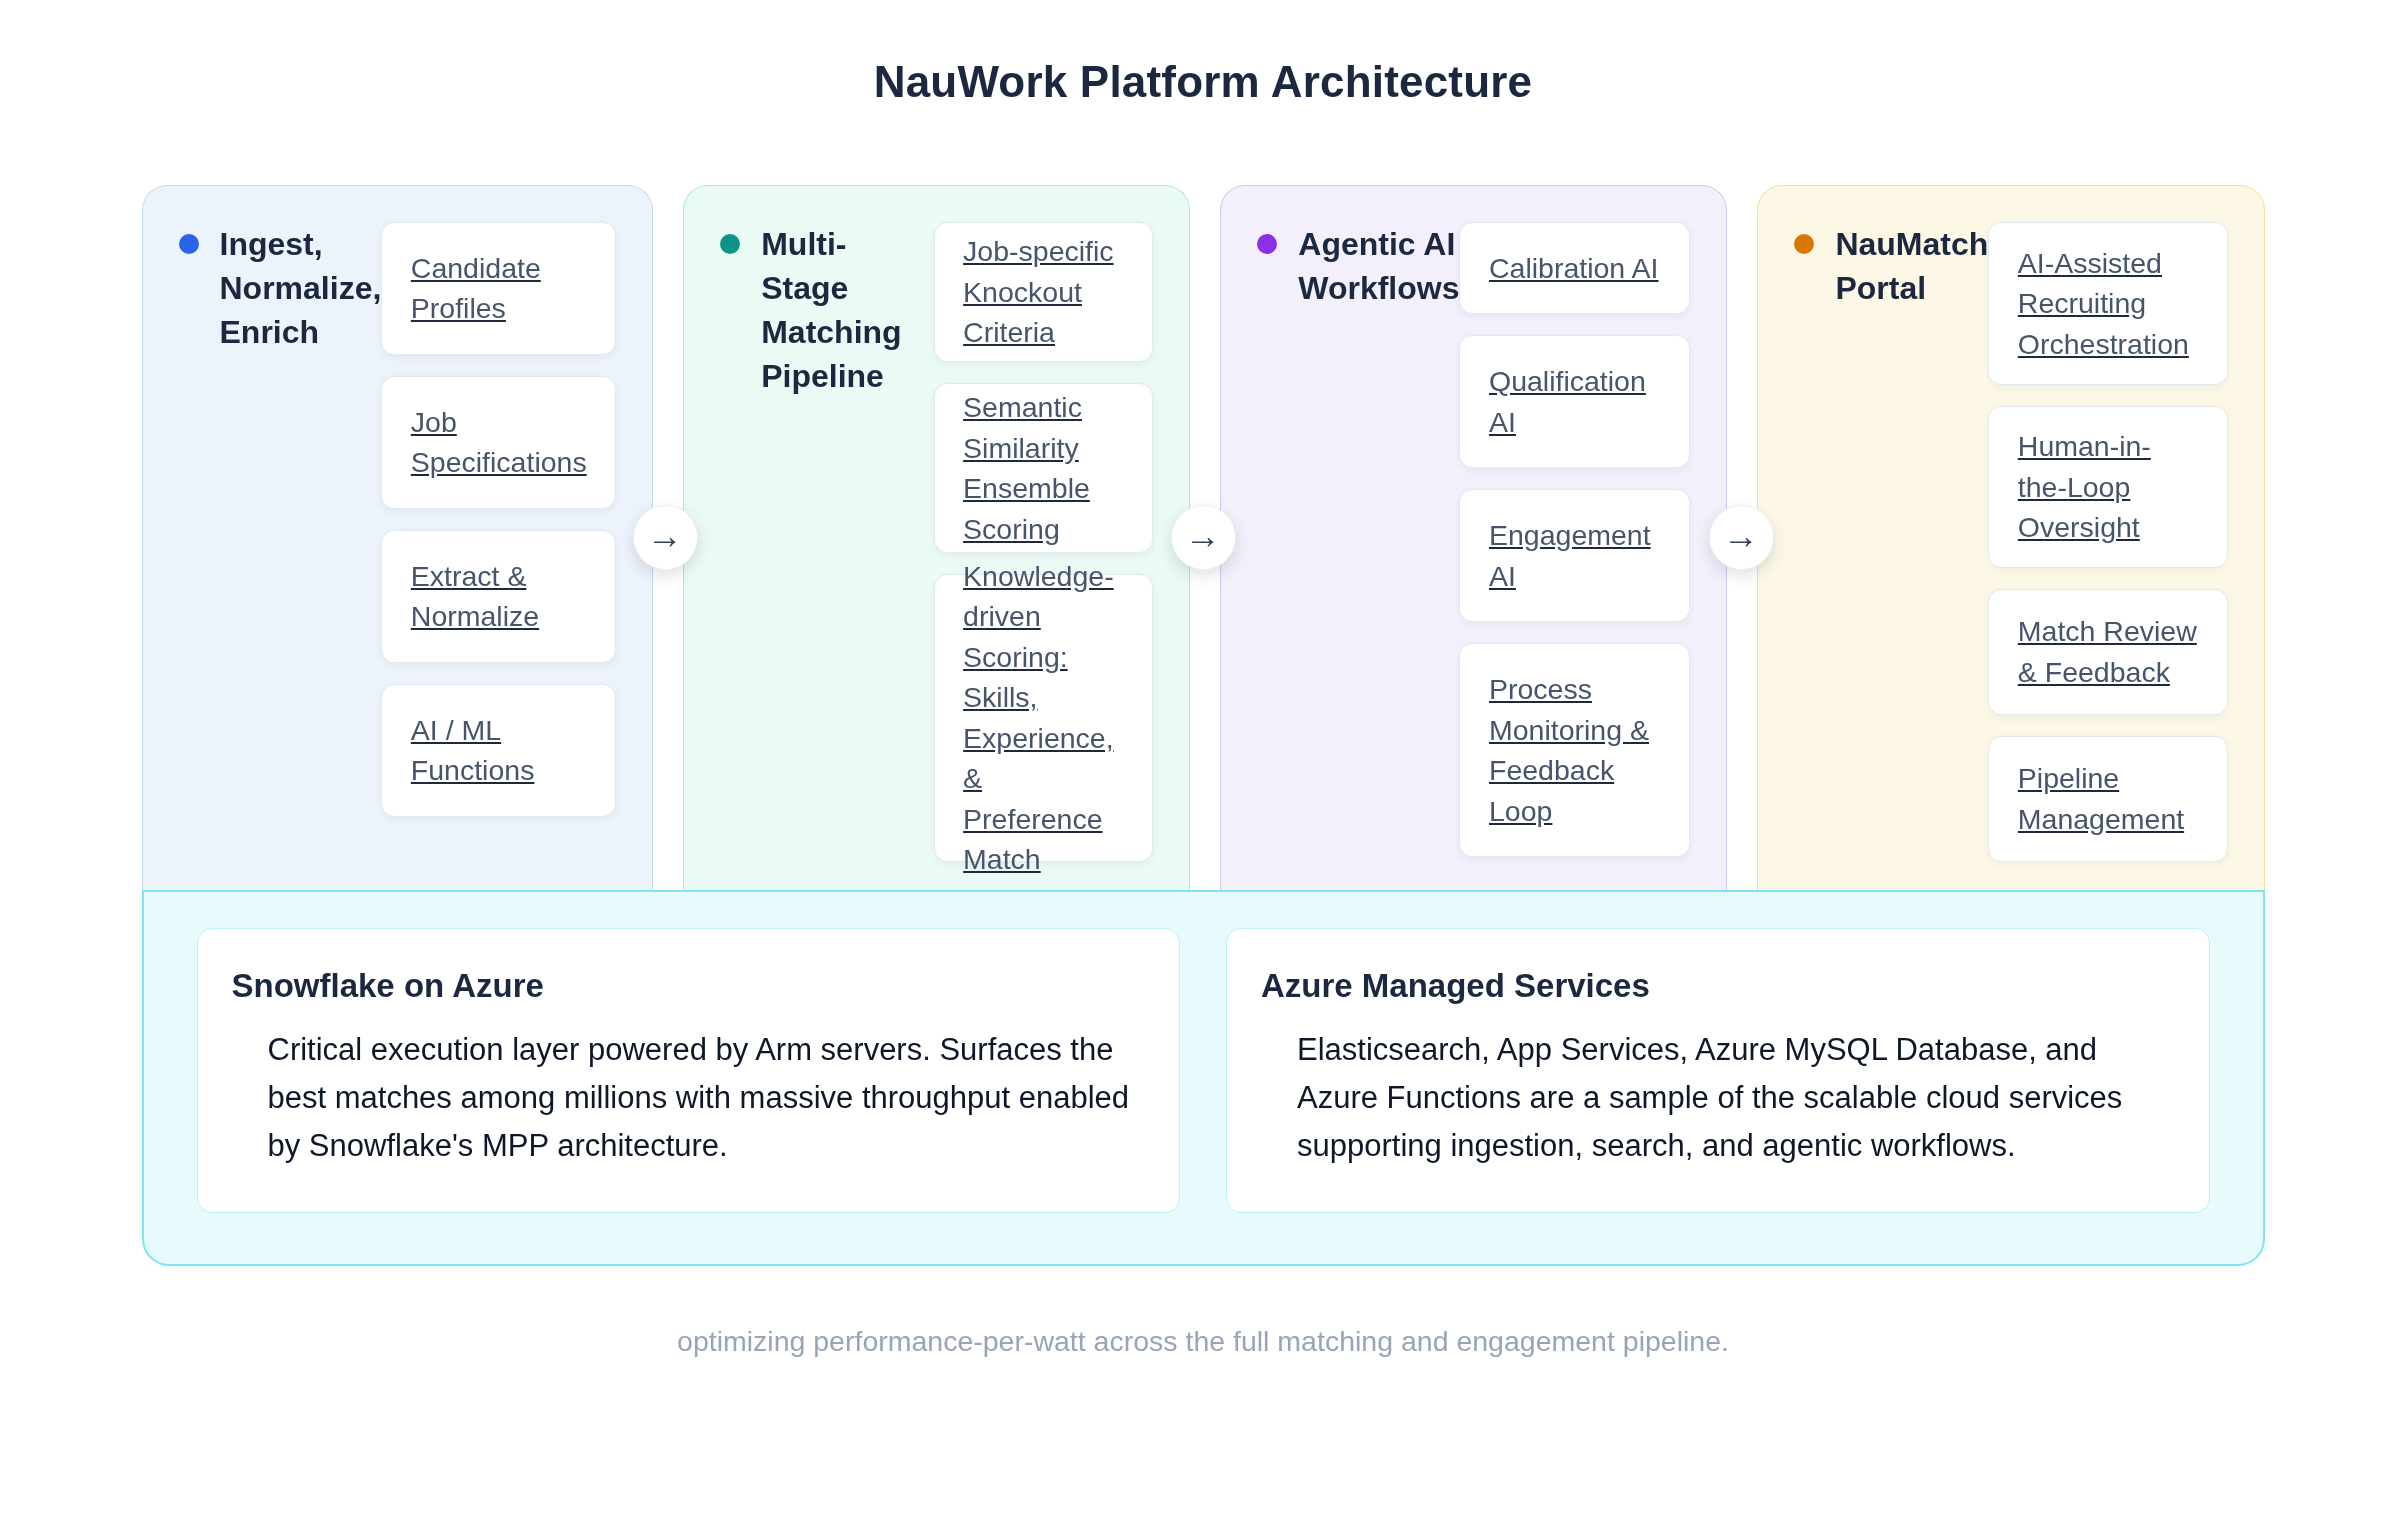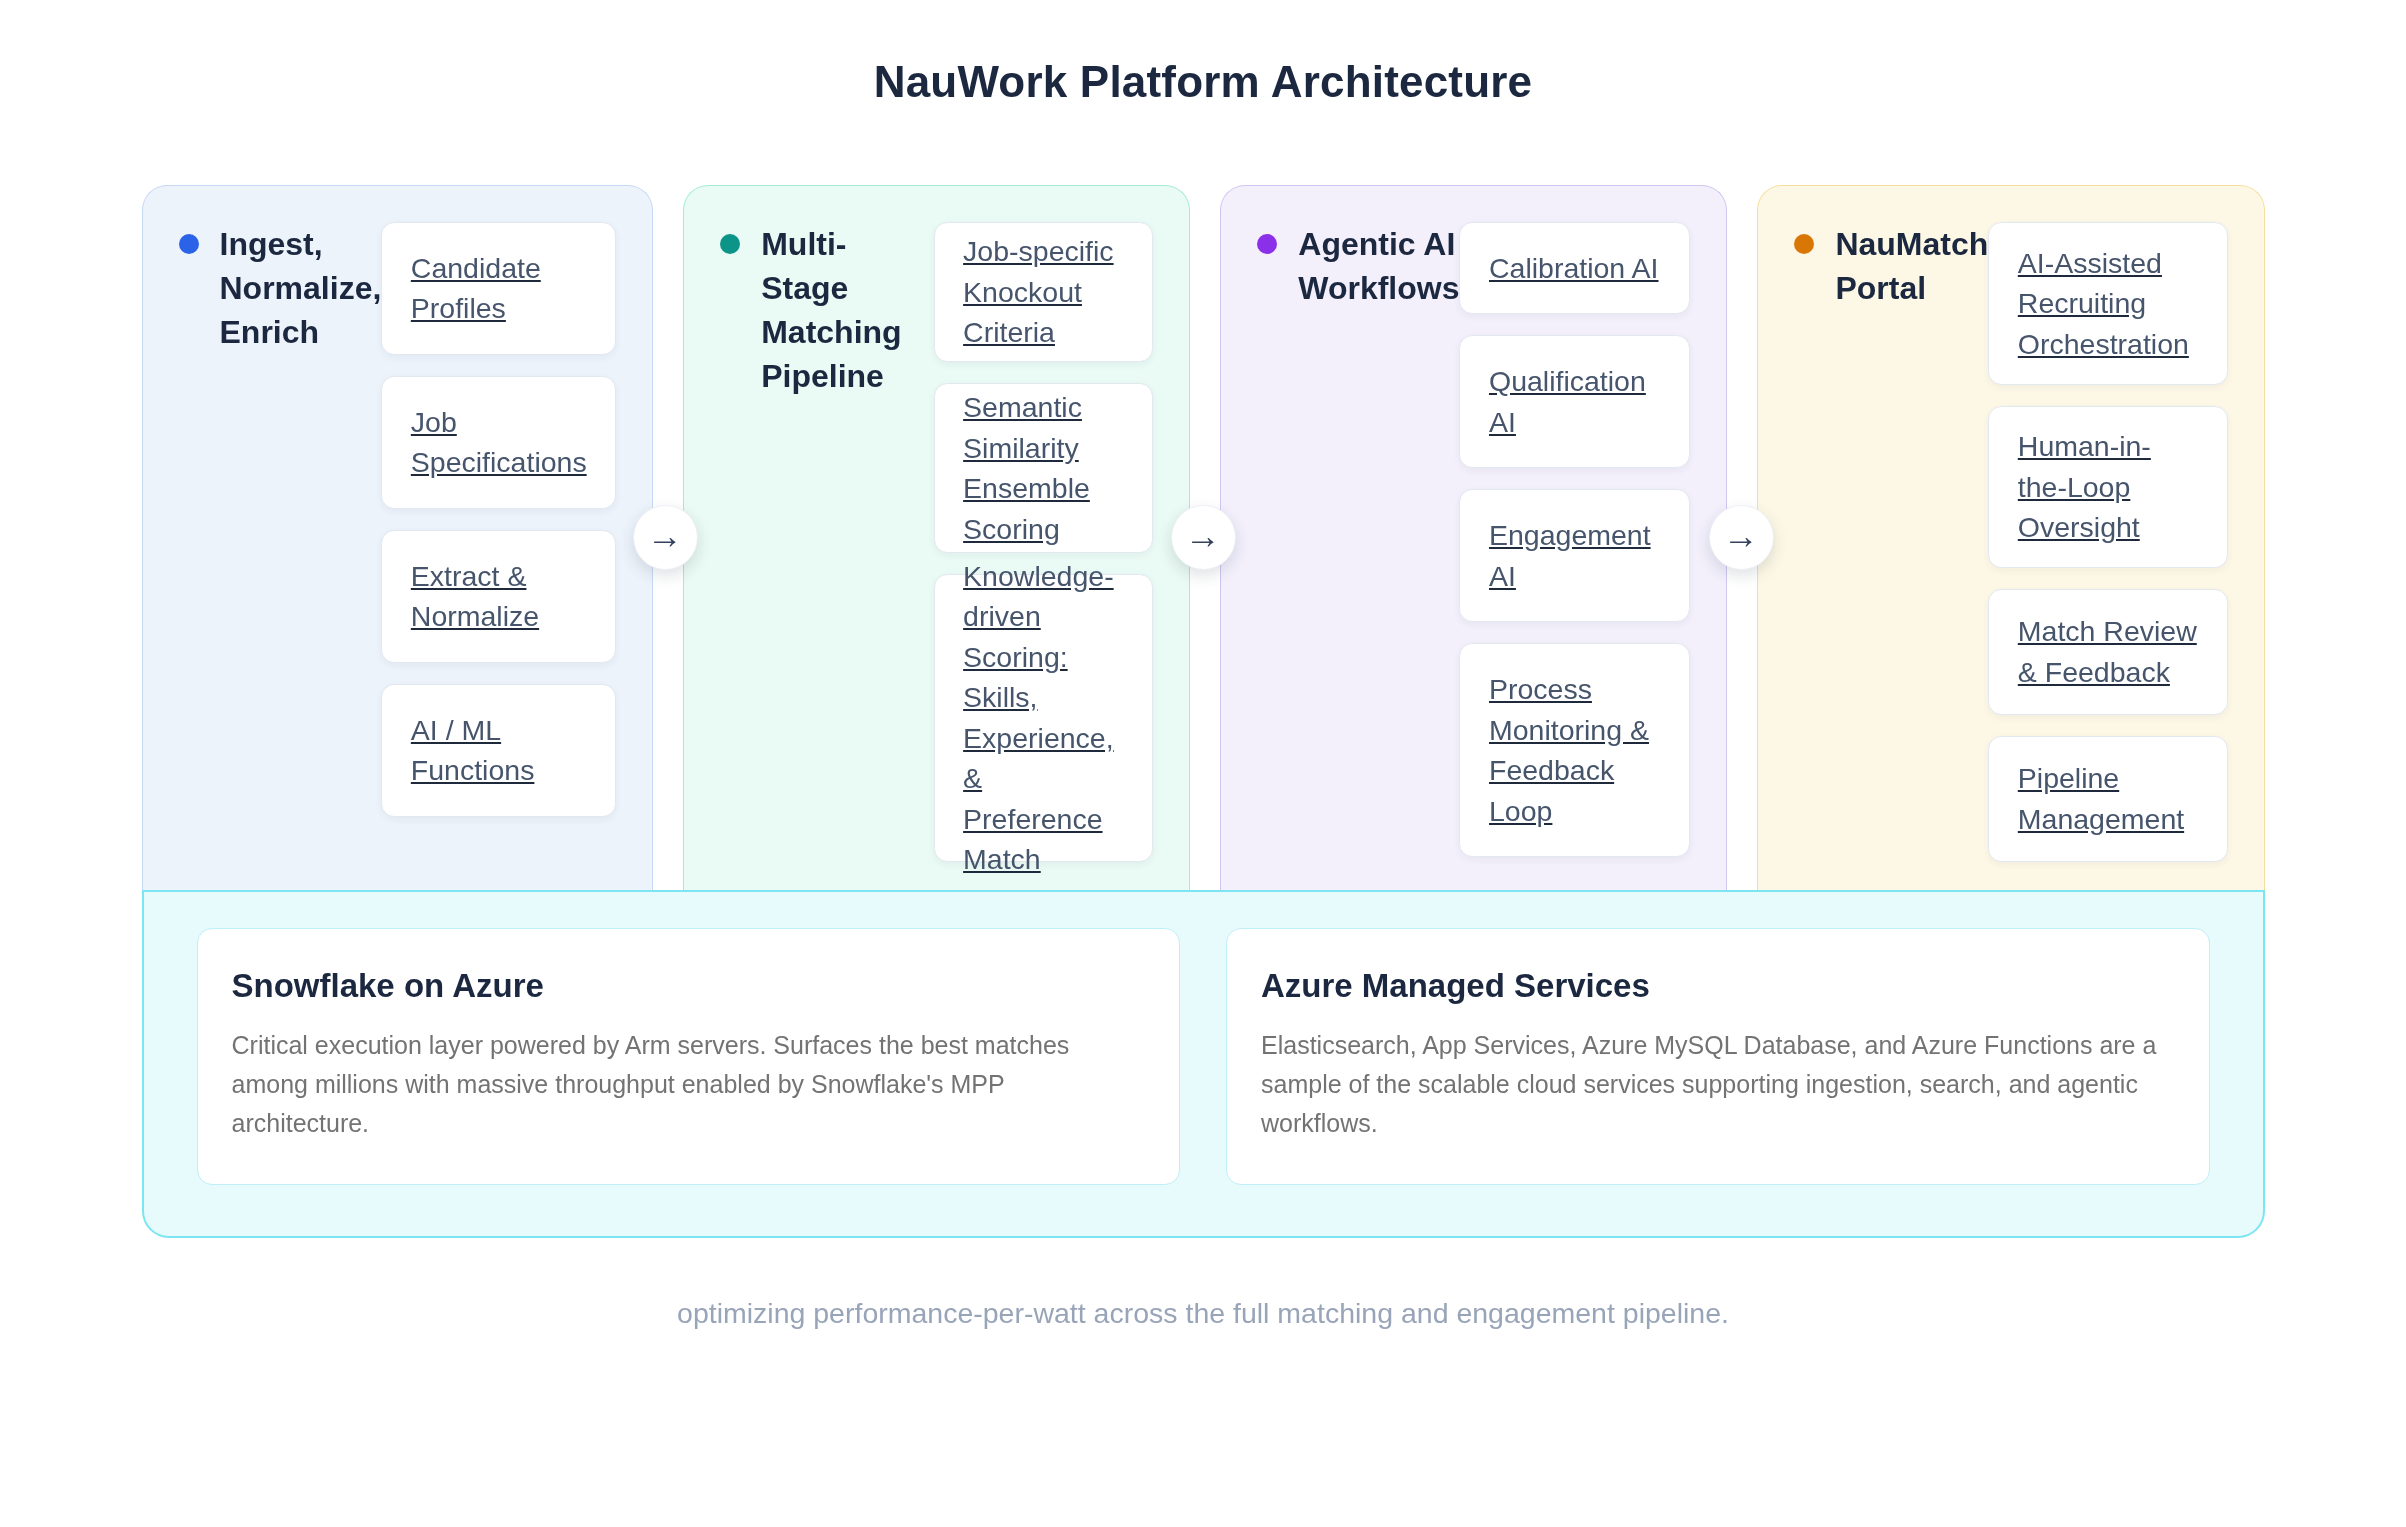--- a/index.html
+++ b/index.html
@@ -144,23 +144,24 @@
     border-radius: 15px;
     padding: 38px 34px 42px;
   }
   .infra-card h3 {
     font-size: 33px;
     font-weight: 700;
     color: #1C2840;
     margin-bottom: 21px;
   }
   .infra-card p {
-    font-size: 25px;
+    font-size: 31px;
     line-height: 1.55;
-    color: #737373;
+    color: #0f172a;
+    margin-left: 36px;
   }
   .footer {
     margin-top: 53px;
     text-align: center;
     font-size: 28.5px;
     line-height: 1.55;
     color: #98A4B8;
   }
 </style>
 </head>

